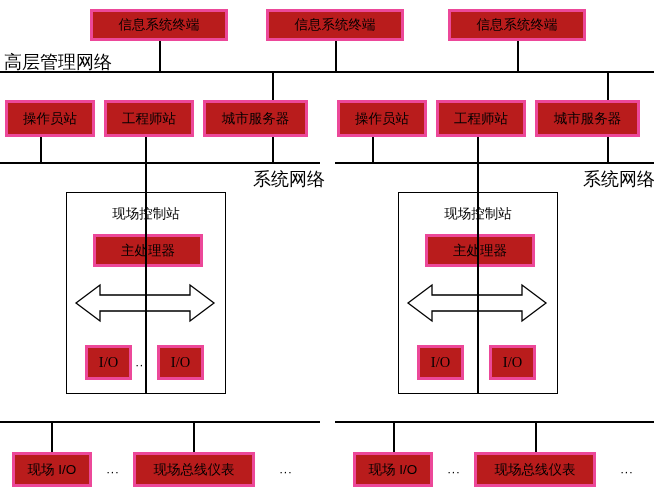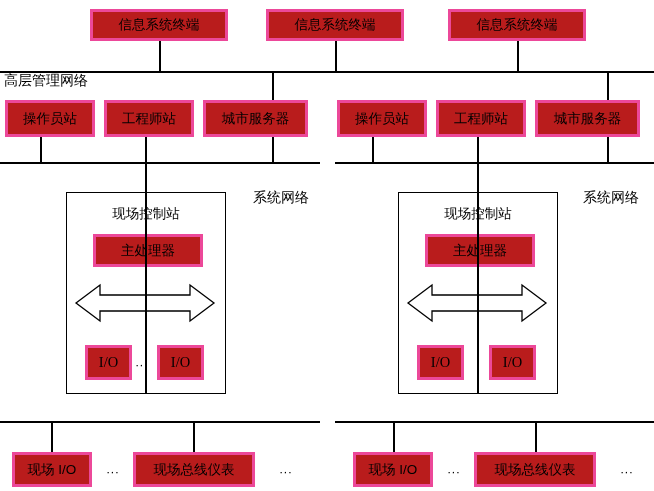--- a/index.html
+++ b/index.html
@@ -62,25 +62,24 @@
     position: absolute;
     background: #000000;
     width: 1.6px;
     z-index: 1;
   }
   .vline.over {
     z-index: 5;
   }
   .netlabel {
     position: absolute;
-    font-size: 14px;
+    font-size: 18px;
     line-height: 1;
     white-space: nowrap;
     z-index: 5;
-    margin-top: 20px;
   }
   .dots {
     position: absolute;
     font-size: 13px;
     line-height: 1;
     letter-spacing: 0px;
     white-space: nowrap;
     z-index: 4;
   }
   .arrow {

